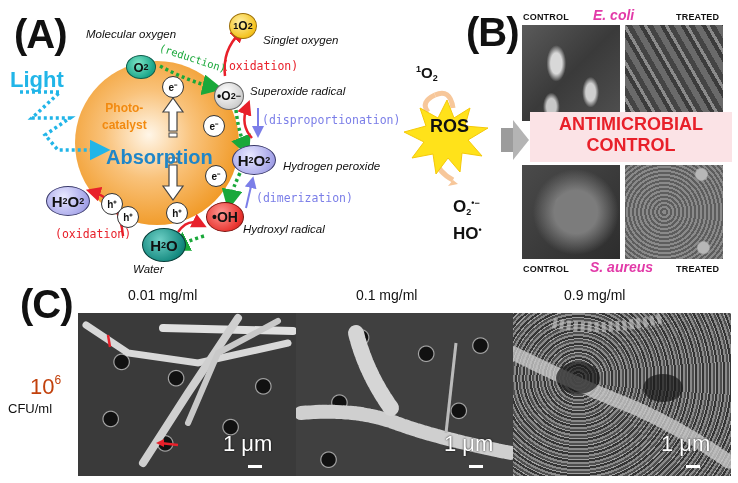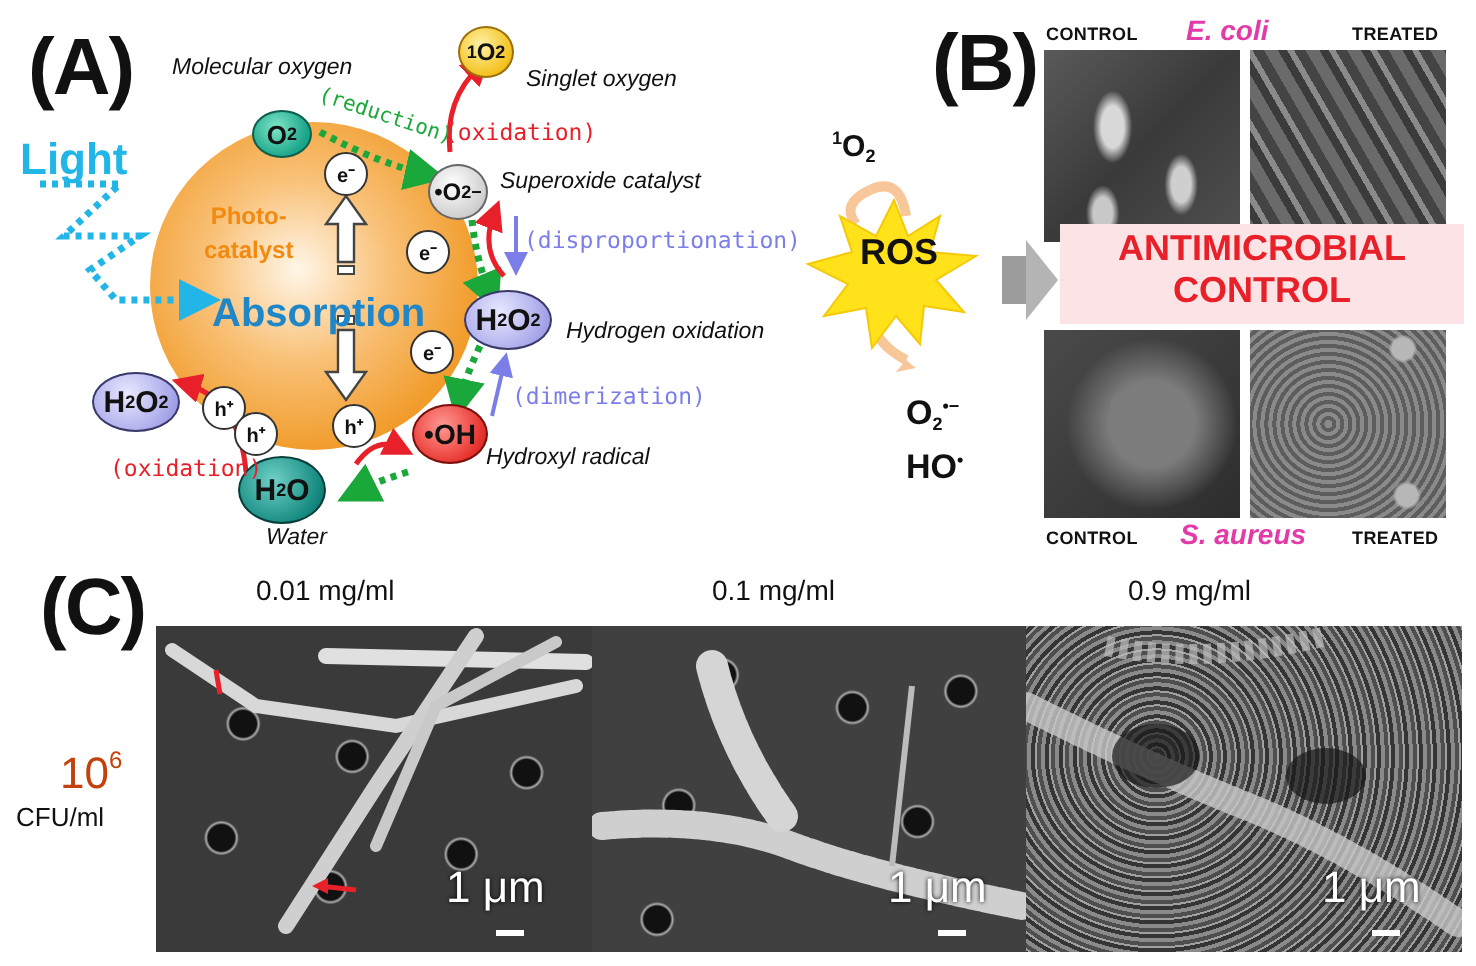--- a/index.html
+++ b/index.html
@@ -87,31 +87,31 @@
 
   <div class="abs it" style="left:86px;top:28px;text-align:center;">Molecular oxygen</div>
   <div class="ball" style="left:126px;top:55px;width:30px;height:24px;background:radial-gradient(circle at 40% 35%,#7ee6c6,#1aa58a 70%);border:1.5px solid #0d5e4c;font-size:13px;">O<sub>2</sub></div>
   <div class="abs mono green" style="left:158px;top:52px;transform:rotate(18deg);font-size:10.5px;">(reduction)</div>
 
   <div class="ball" style="left:229px;top:13px;width:28px;height:26px;background:radial-gradient(circle at 40% 35%,#fff1a8,#f4c21e 70%,#e6a20e);border:1.5px solid #9c6f07;font-size:12px;"><sup>1</sup>O<sub>2</sub></div>
   <div class="abs it" style="left:263px;top:34px;text-align:right;">Singlet oxygen</div>
   <div class="abs mono red" style="left:222px;top:59px;">(oxidation)</div>
 
   <div class="ball" style="left:214px;top:82px;width:30px;height:28px;background:radial-gradient(circle at 40% 35%,#fff,#cfcfcf 70%,#a8a8a8);border:1.5px solid #666;font-size:12px;">•O<sub>2</sub><sup>−</sup></div>
-  <div class="abs it" style="left:250px;top:85px;">Superoxide catalyst</div>
+  <div class="abs it" style="left:250px;top:85px;">Superoxide radical</div>
   <div class="abs mono blue" style="left:262px;top:113px;text-align:center;">(disproportionation)</div>
 
   <div class="oval" style="left:232px;top:145px;width:44px;height:30px;justify-content:center;">H<sub>2</sub>O<sub>2</sub></div>
-  <div class="abs it" style="left:283px;top:160px;">Hydrogen oxidation</div>
+  <div class="abs it" style="left:283px;top:160px;">Hydrogen peroxide</div>
   <div class="abs mono blue" style="left:256px;top:191px;">(dimerization)</div>
 
   <div class="ball" style="left:206px;top:202px;width:38px;height:30px;background:radial-gradient(circle at 40% 35%,#ff9a94,#e8332e 70%,#b71c18);border:1.5px solid #7a100c;font-size:14px;">•OH</div>
   <div class="abs it" style="left:243px;top:223px;">Hydroxyl radical</div>
 
-  <div class="ball" style="left:119px;top:228px;width:44px;height:34px;background:radial-gradient(circle at 40% 35%,#6fd0c6,#158a80 70%,#0b5f58);border:1.5px solid #073e39;font-size:15px;">H<sub>2</sub>O</div>
+  <div class="ball" style="left:142px;top:228px;width:44px;height:34px;background:radial-gradient(circle at 40% 35%,#6fd0c6,#158a80 70%,#0b5f58);border:1.5px solid #073e39;font-size:15px;">H<sub>2</sub>O</div>
   <div class="abs it" style="left:133px;top:263px;">Water</div>
 
   <div class="oval" style="left:46px;top:186px;width:44px;height:30px;">H<sub>2</sub>O<sub>2</sub></div>
   <div class="abs mono red" style="left:55px;top:227px;">(oxidation)</div>
 
   <div class="abs" style="left:10px;top:67px;font-weight:bold;font-size:22px;color:#21b5e8;">Light</div>
 
   <div class="abs" style="left:102px;top:100px;font-size:12px;color:#f28a10;font-weight:bold;line-height:17px;text-align:center;">
     <div>Photo-</div>
     <div>catalyst</div>

